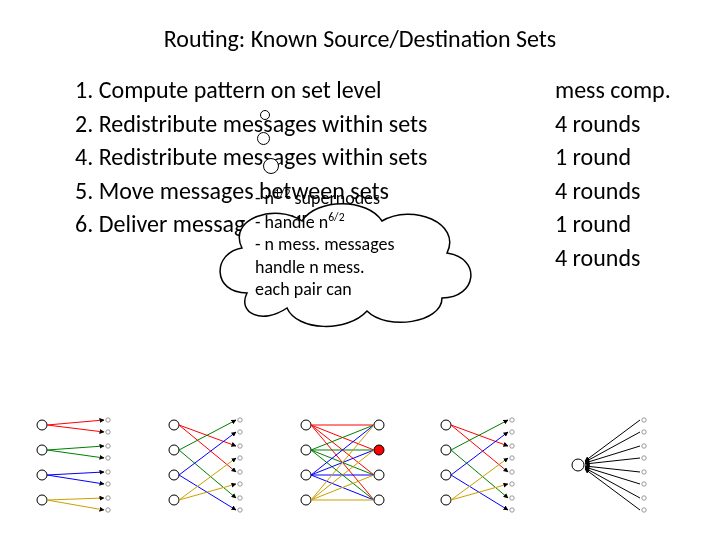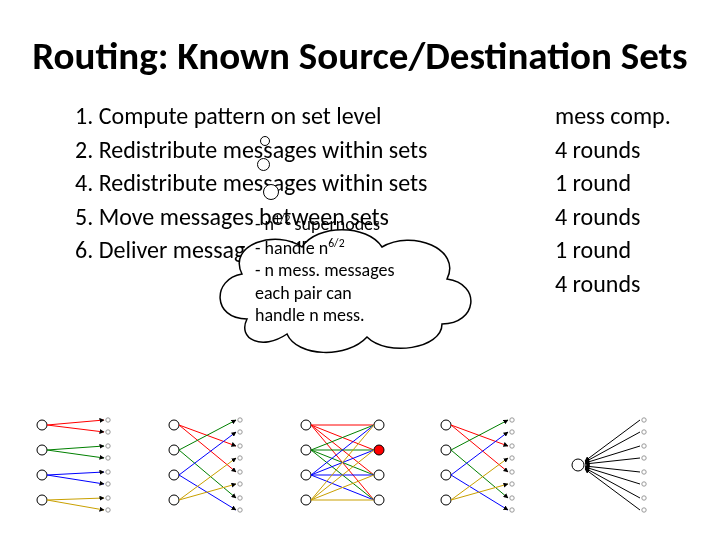--- a/index.html
+++ b/index.html
@@ -8,23 +8,23 @@
     font-family: Calibri, Arial, sans-serif;
     font-size: 24px;
     color: #000;
     width: 720px;
     height: 540px;
     box-sizing: border-box;
     background: #fff;
     position: relative;
   }
   h1 {
-    font-size: 39px;
-    font-weight: bold;
-    margin: 12px 0 20px 0;
+    font-size: 24px;
+    font-weight: normal;
+    margin: 4px 0 20px 0;
     text-align: center;
   }
   .content {
     position: relative;
     margin-left: 45px;
   }
   .steps {
     display: flex;
     line-height: 1.4;
   }
@@ -113,22 +113,22 @@
                C275,65 270,105 235,105 
                C235,130 180,138 160,118 
                C140,140 90,138 80,115 
                C55,132 30,120 40,100 Z" fill="#fff" stroke="#000" stroke-width="1.5"></path>
     </svg>
 
     <div class="overlay-text">
       <div><span>- n</span><sup>1/2</sup><span> supernodes</span></div>
       <div><span>- handle n</span><sup>6/2</sup></div>
       <div>- n mess. messages</div>
+      <div>  handle n mess.</div>
       <div>  each pair can</div>
-      <div>  handle n mess.</div>
     </div>
   </div>
 </div>
 
 <svg class="diagram-bottom" viewBox="0 0 660 120">
   <defs>
     <marker id="arr" viewBox="0 0 10 10" refX="9" refY="5" markerWidth="5" markerHeight="5" orient="auto-start-reverse">
       <path d="M0,0 L10,5 L0,10 z" fill="#000"></path>
     </marker>
   </defs>

